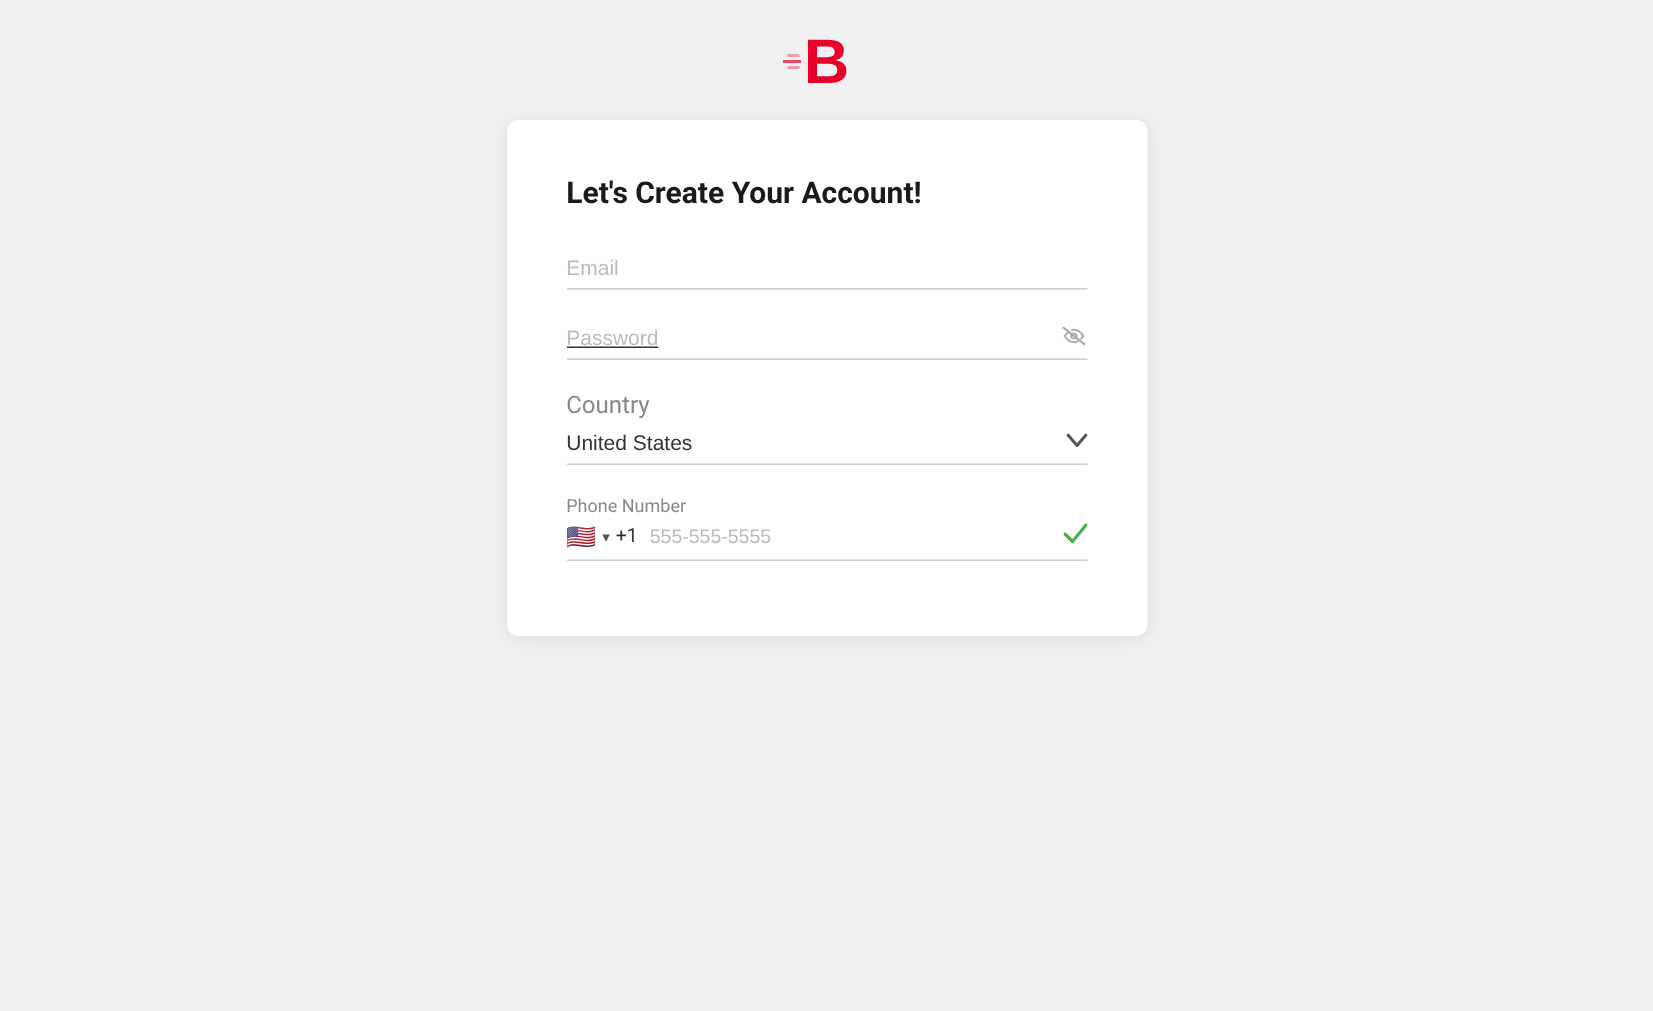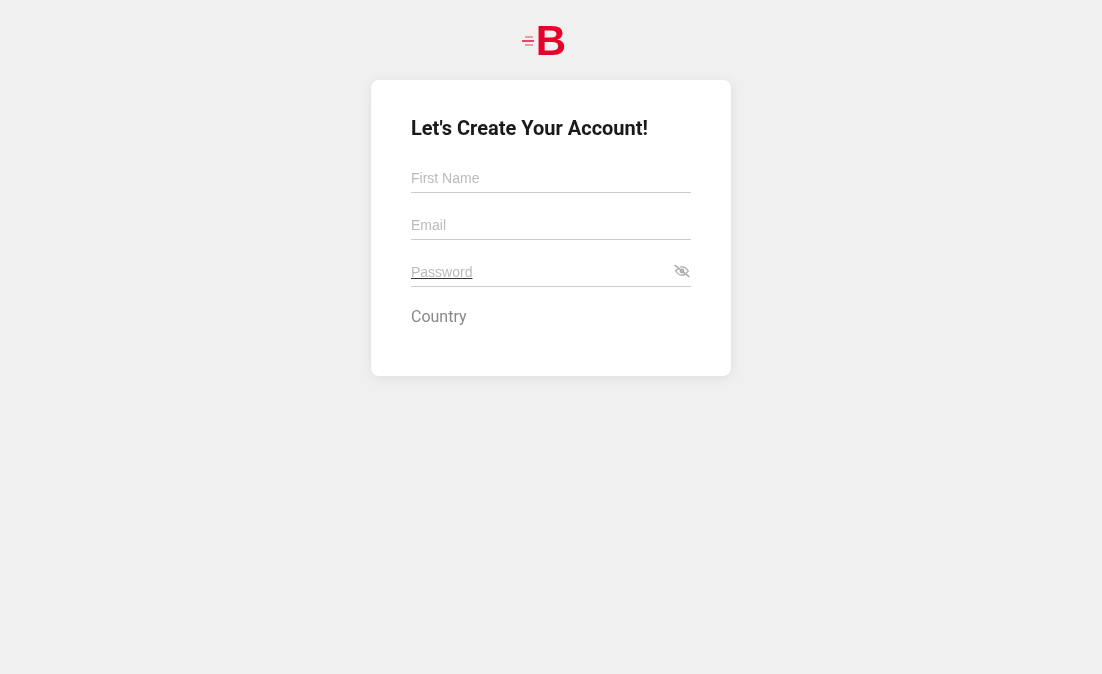--- a/index.html
+++ b/index.html
@@ -15,21 +15,21 @@
       flex-direction: column;
       align-items: center;
       min-height: 674px;
       padding-top: 20px;
     }
 
     .form-card {
       background: #ffffff;
       border-radius: 8px;
       padding: 36px 40px 30px 40px;
-      width: 360px;
+      width: 427px;
       box-shadow: 0 2px 12px rgba(0,0,0,0.08);
     }
 
     .form-title {
       font-size: 20px;
       font-weight: 700;
       color: #1a1a1a;
       margin-bottom: 26px;
     }
 
@@ -246,23 +246,20 @@
 <body>
 
 <div class="b-logo-wrapper">
   <div class="speed-line-left"></div>
   <span class="b-logo-text">B</span>
 </div>
 
 <div class="form-card">
   <h1 class="form-title">Let's Create Your Account!</h1>
 
-  <div class="field-group">
-    <input class="field-input" type="text" placeholder="First Name" style="">
-  </div>
 
 
   <div class="field-group">
     <input class="field-input" type="email" placeholder="Email" style="">
   </div>
 
   <div class="field-group">
     <div class="password-wrapper">
       <input class="field-input" type="password" placeholder="Password" style="">
       <span class="eye-icon">
@@ -271,18 +268,47 @@
           <path d="M6.71 6.71C4.66 8.01 3 10 3 10C3 10 7 16 12 16C13.53 16 14.96 15.55 16.18 14.82" stroke="#aaa" stroke-width="1.8" stroke-linecap="round"></path>
           <path d="M10.05 4.17C10.69 4.06 11.34 4 12 4C17 4 21 10 21 10C21 10 20.17 11.27 18.75 12.6" stroke="#aaa" stroke-width="1.8" stroke-linecap="round"></path>
           <circle cx="12" cy="10" r="2.5" stroke="#aaa" stroke-width="1.8"></circle>
         </svg>
       </span>
     </div>
   </div>
 
   <div class="country-group">
     <label class="country-label">Country</label>
+    <div class="country-select-wrapper">
+      <select class="country-select">
+        <option>United States</option>
+        <option>Canada</option>
+        <option>United Kingdom</option>
+        <option>Australia</option>
+      </select>
+      <span class="chevron-icon">
+        <svg width="14" height="10" viewBox="0 0 14 10" fill="none" xmlns="http://www.w3.org/2000/svg">
+          <path d="M1 1L7 8L13 1" stroke="#555" stroke-width="2" stroke-linecap="round" stroke-linejoin="round"></path>
+        </svg>
+      </span>
+    </div>
   </div>
 
 
+  <div class="phone-group">
+    <label class="phone-label">Phone Number</label>
+    <div class="phone-row">
+      <div class="phone-flag-code">
+        <span class="flag-emoji">🇺🇸</span>
+        <span class="phone-dropdown-arrow">▾</span>
+        <span class="phone-code-text">+1</span>
+      </div>
+      <input class="phone-input" type="tel" placeholder="555-555-5555" style="">
+      <span class="phone-check">
+        <svg width="16" height="14" viewBox="0 0 16 14" fill="none" xmlns="http://www.w3.org/2000/svg">
+          <path d="M1 7L6 12L15 1" stroke="#4caf50" stroke-width="2.2" stroke-linecap="round" stroke-linejoin="round"></path>
+        </svg>
+      </span>
+    </div>
+  </div>
 
 
 </div>
 
 </body></html>

